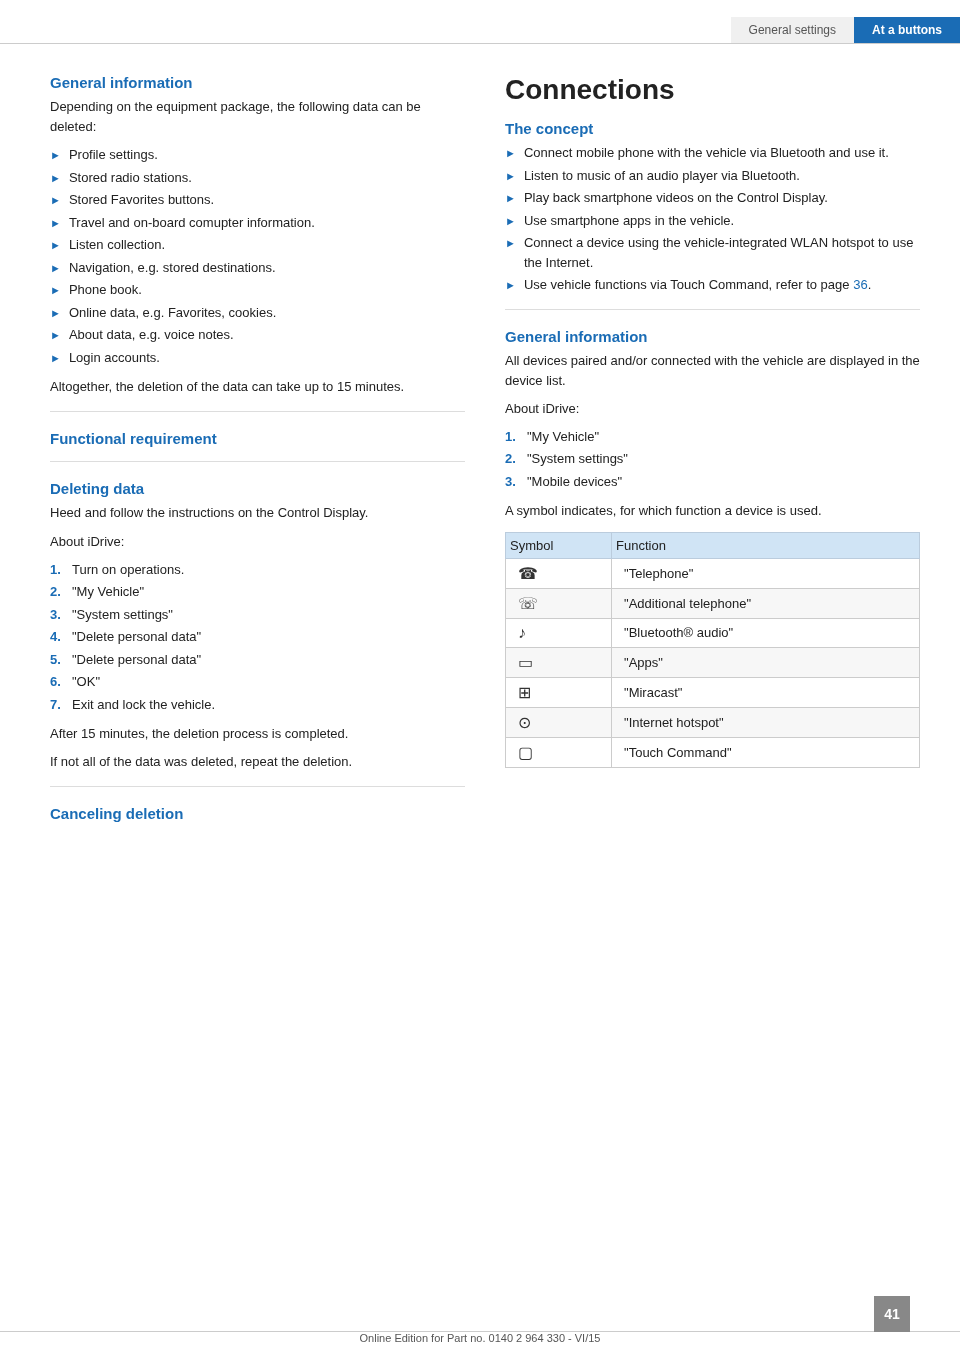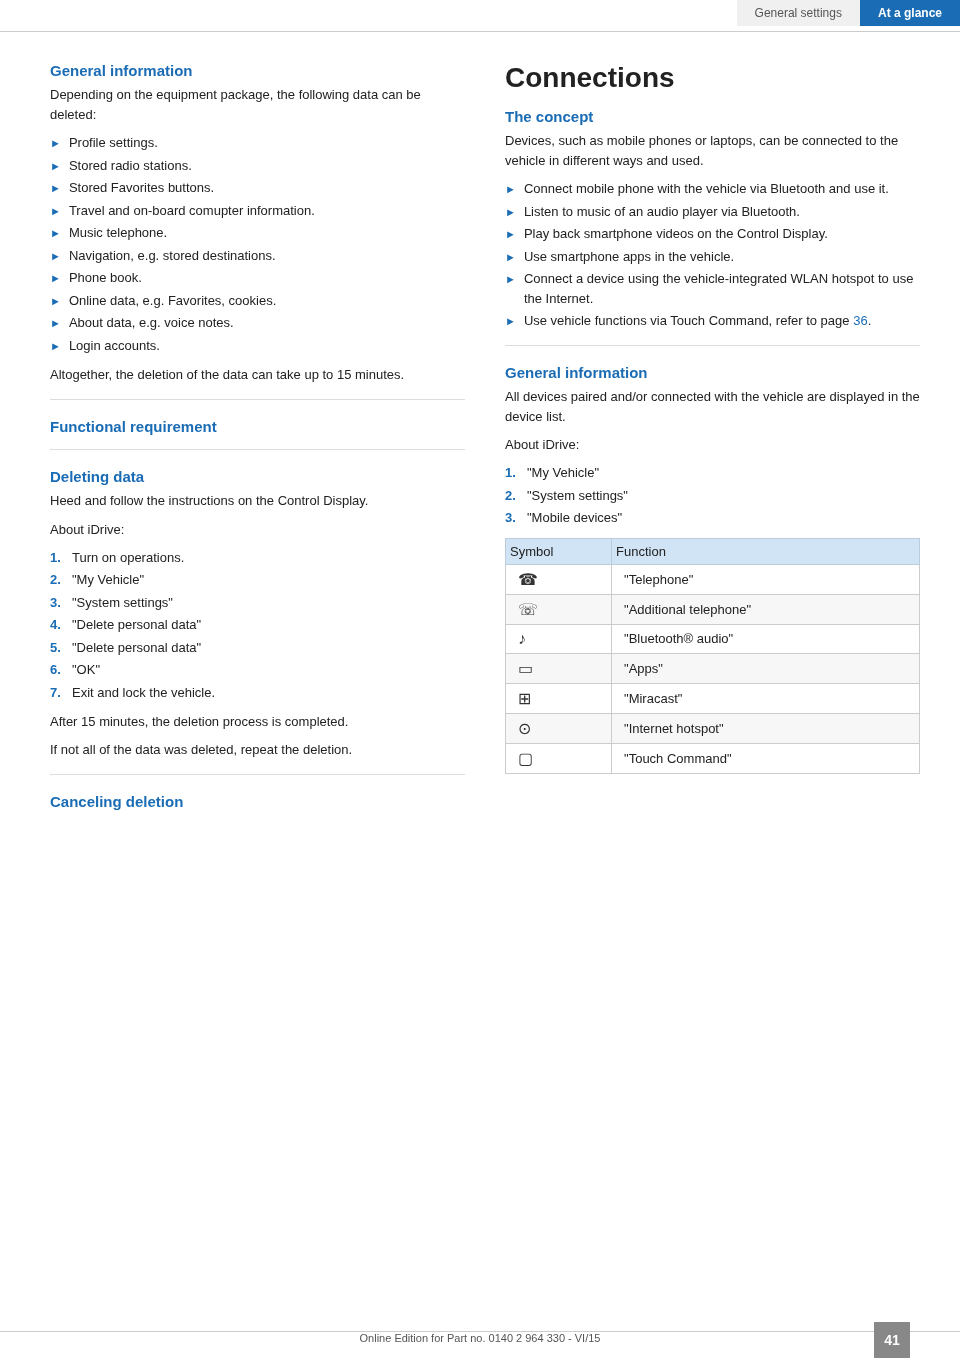--- a/index.html
+++ b/index.html
@@ -10,22 +10,22 @@
       color: #222;
       width: 960px;
       min-height: 1362px;
       position: relative;
     }
 
     
     .header {
       display: flex;
       justify-content: flex-end;
-      align-items: flex-start;
-      height: 32px;
+      align-items: flex-end;
+      height: 44px;
       border-bottom: 1px solid #ccc;
     }
     .header-tab {
       padding: 6px 18px;
       font-size: 12px;
       color: #555;
       background: #f0f0f0;
     }
     .header-tab.active {
       background: #1a6cb5;
@@ -157,21 +157,21 @@
       justify-content: center;
       align-items: center;
       font-size: 11px;
       color: #555;
       border-top: 1px solid #ccc;
       padding-top: 0;
     }
     .footer-page {
       position: absolute;
       right: 50px;
-      bottom: 4px;
+      bottom: 30px;
       width: 36px;
       height: 36px;
       background: #888;
       color: #fff;
       display: flex;
       align-items: center;
       justify-content: center;
       font-size: 14px;
       font-weight: bold;
     }
@@ -180,21 +180,21 @@
       border: none;
       border-top: 1px solid #ddd;
       margin: 14px 0;
     }
   </style>
 </head>
 <body>
 
 <div class="header">
   <div class="header-tab">General settings</div>
-  <div class="header-tab active">At a glance</div>
+  <div class="header-tab active">At a buttons</div>
 </div>
 
 <div class="content-area">
 
   <div class="left-col">
 
     <div class="section-title first">General information</div>
     <p>Depending on the equipment package, the following data can be deleted:</p>
     <ul class="bullet-list">
     <li>
@@ -208,21 +208,21 @@
         <li>
           <span class="bullet-arrow">►</span>
           <span>Stored Favorites buttons.</span>
         </li>
         <li>
           <span class="bullet-arrow">►</span>
           <span>Travel and on-board comupter information.</span>
         </li>
         <li>
           <span class="bullet-arrow">►</span>
-          <span>Music telephone.</span>
+          <span>Listen collection.</span>
         </li>
         <li>
           <span class="bullet-arrow">►</span>
           <span>Navigation, e.g. stored destinations.</span>
         </li>
         <li>
           <span class="bullet-arrow">►</span>
           <span>Phone book.</span>
         </li>
         <li>
@@ -286,21 +286,20 @@
 
     <div class="section-title">Canceling deletion</div>
 
   </div>
 
   <div class="right-col">
 
     <div class="big-title">Connections</div>
 
     <div class="section-title first">The concept</div>
-    <p>Devices, such as mobile phones or laptops, can be connected to the vehicle in different ways and used.</p>
     <ul class="bullet-list">
     <li>
           <span class="bullet-arrow">►</span>
           <span>Connect mobile phone with the vehicle via Bluetooth and use it.</span>
         </li>
         <li>
           <span class="bullet-arrow">►</span>
           <span>Listen to music of an audio player via Bluetooth.</span>
         </li>
         <li>
@@ -333,20 +332,21 @@
         </li>
         <li>
           <span class="num-label">2.</span>
           <span>"System settings"</span>
         </li>
         <li>
           <span class="num-label">3.</span>
           <span>"Mobile devices"</span>
         </li>
       </ol>
+    <p>A symbol indicates, for which function a device is used.</p>
 
     <table class="symbol-table">
       <thead>
         <tr>
           <th>Symbol</th>
           <th>Function</th>
         </tr>
       </thead>
       <tbody id="symbol-tbody">
       <tr>

